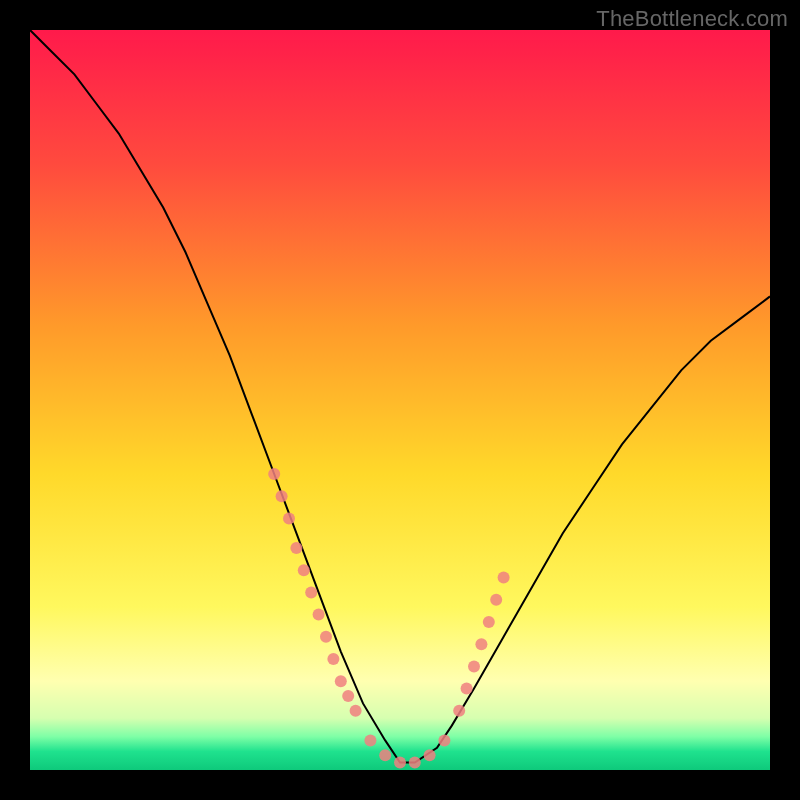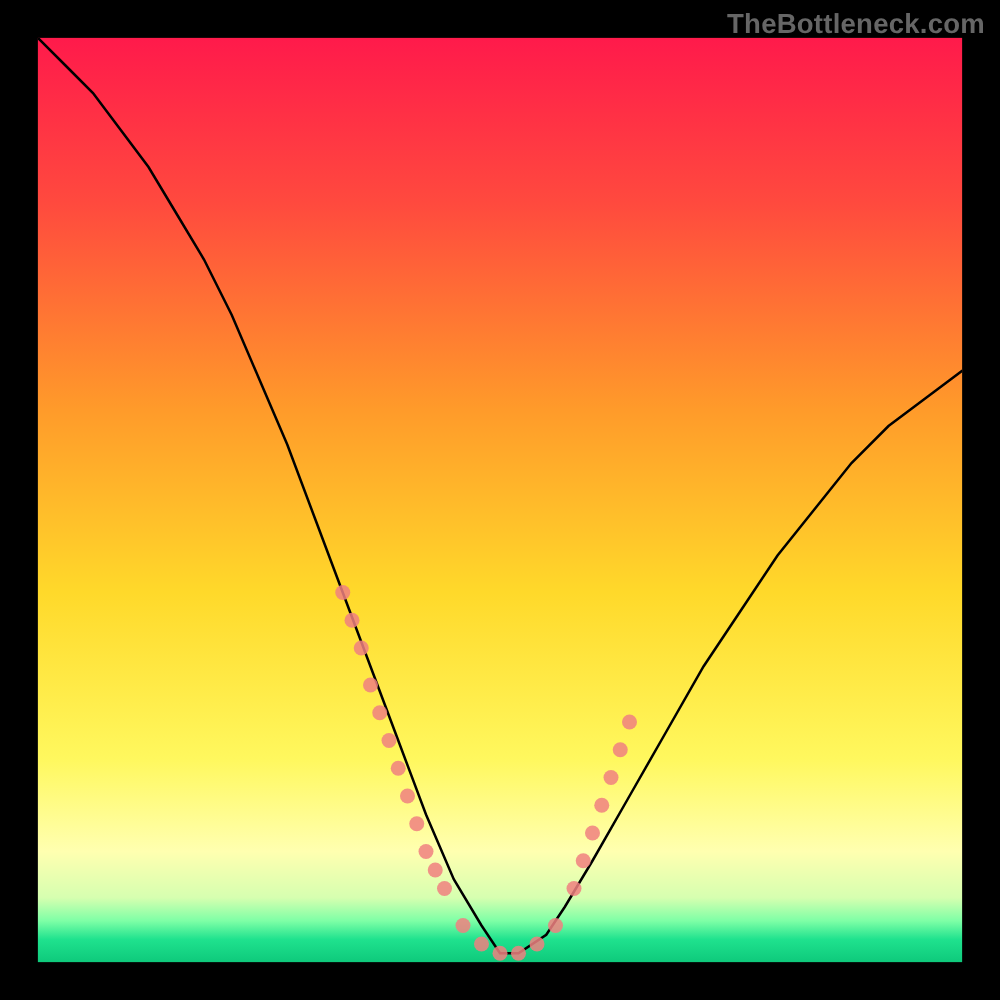--- a/index.html
+++ b/index.html
@@ -26,21 +26,21 @@
     width: 740px;
     height: 740px;
     overflow: hidden;
   }
   .watermark {
     position: absolute;
     top: 6px;
     right: 12px;
     color: #666;
     font-size: 22px;
-    font-weight: 700;
+    font-weight: 400;
     letter-spacing: 0.2px;
   }
 </style>
 </head>
 <body>
 
 <div class="frame">
   <div class="watermark">TheBottleneck.com</div>
   <div class="plot">
     <svg id="chart-svg" width="740" height="740" viewBox="0 0 740 740" preserveAspectRatio="none">

